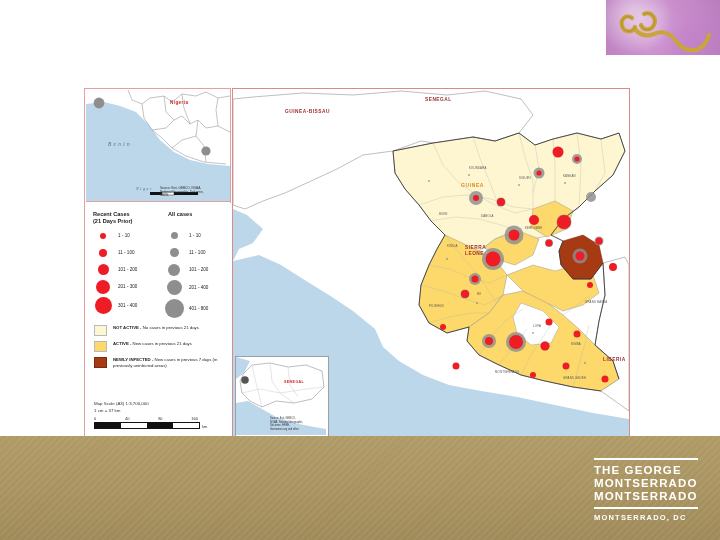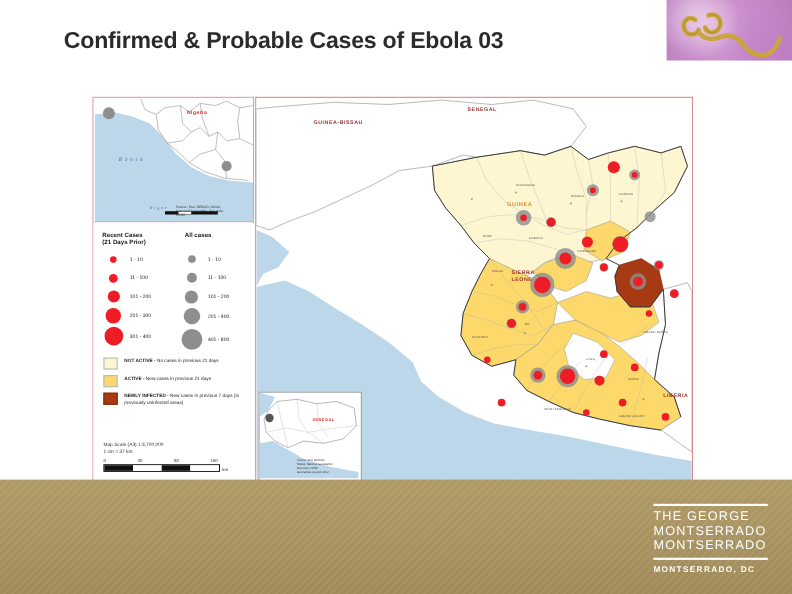--- a/index.html
+++ b/index.html
@@ -31,21 +31,21 @@
     position:absolute;left:0;bottom:0;width:720px;height:104px;
     background:
       repeating-linear-gradient(135deg, rgba(255,255,255,.055) 0 2px, rgba(0,0,0,0) 2px 5px),
       linear-gradient(180deg,#b09a66 0%,#a89260 55%,#9f8a59 100%);
   }
   .gw-logo{
     position:absolute;right:22px;bottom:18px;width:104px;color:#ffffff;text-align:left;
   }
   .gw-rule{height:2px;background:#ffffff;margin:0 0 4px 0;width:100%;}
   .gw-rule.bottom{margin:4px 0 4px 0;}
-  .gw-line{font-size:11.5px;letter-spacing:1.1px;line-height:1.12;font-weight:normal;}
+  .gw-line{font-size:11.5px;letter-spacing:1.1px;line-height:1.12;font-weight:bold;}
   .gw-sub{font-size:7.5px;letter-spacing:1.2px;font-weight:bold;}
 
   
   .map-wrap{position:absolute;left:84px;top:88px;width:546px;height:350px;}
 
   
   .left-panel{
     position:absolute;left:0;top:0;width:147px;height:350px;
     background:#ffffff;border:1px solid #e4a0a0;box-sizing:border-box;
   }
@@ -91,21 +91,20 @@
     position:absolute;left:2px;top:267px;width:92px;height:80px;
     background:#ffffff;border:1px solid #9aa0a6;overflow:hidden;
   }
   .lbl{font-size:4.6px;font-weight:bold;letter-spacing:.3px;}
   .lbl-country{fill:#9b2d2d;}
 </style>
 </head>
 <body>
 
 <div class="slide-title">
-  <div>Confirmed &amp; Probable Cases of Ebola 03</div>
 </div>
 
 <div class="virus-img">
   <svg width="114" height="55" viewBox="0 0 114 55">
     <g fill="none" stroke="#c9a53a" stroke-width="4.2" stroke-linecap="round">
       <path d="M26 18 c-6 -4 -12 1 -10 8 c2 7 11 7 13 1"></path>
       <path d="M38 14 c7 -3 13 4 10 11 c-3 6 -11 6 -13 0"></path>
       <path d="M29 29 c4 6 12 8 19 5 c9 -4 17 0 22 7 c5 7 12 10 20 9"></path>
       <path d="M90 50 c6 -2 11 -8 13 -15"></path>
     </g>

